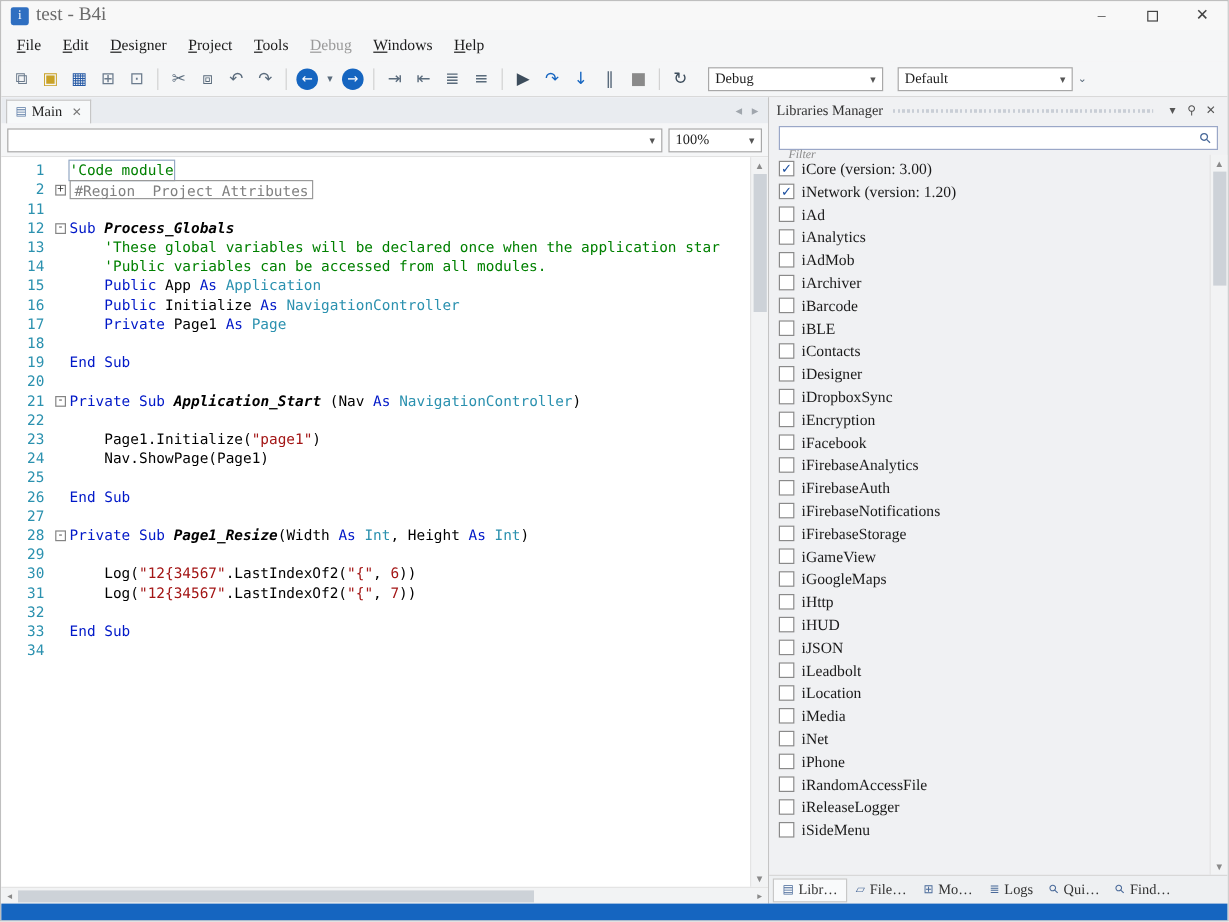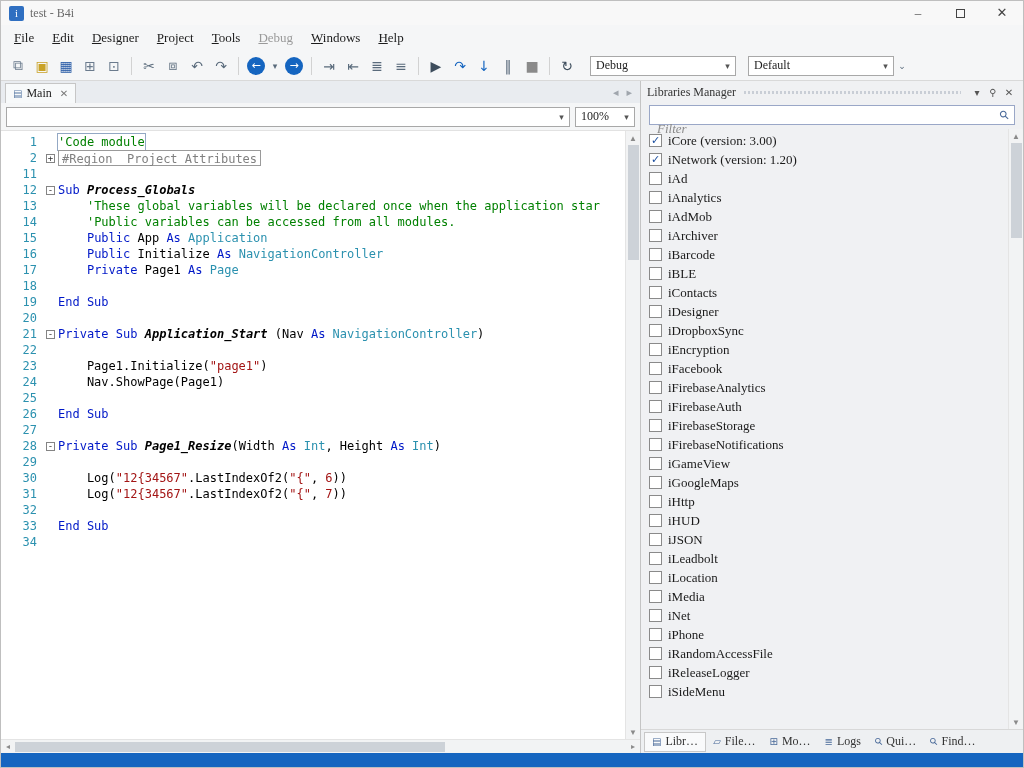--- a/index.html
+++ b/index.html
@@ -3,21 +3,21 @@
 <meta charset="utf-8">
 <style>
   html,body{margin:0;padding:0;background:#e8e8e8;}
   *{box-sizing:border-box;}
   .window{width:1024px;height:768px;display:flex;flex-direction:column;background:#f3f3f3;
           font-family:"Liberation Serif",serif;overflow:hidden;border:1px solid #bfbfbf;}
   
   .titlebar{height:24px;background:#f8f8f8;display:flex;align-items:center;padding-left:8px;flex:none;}
   .appicon{width:15px;height:15px;background:#2f6fc1;color:#fff;font-size:11px;line-height:15px;
            text-align:center;border-radius:2px;margin-right:6px;flex:none;}
-  .title{font-size:12px;color:#6a6a6a;flex:1;white-space:nowrap;}
+  .title{font-size:16px;color:#6a6a6a;flex:1;white-space:nowrap;}
   .wc{width:42px;height:24px;display:flex;align-items:center;justify-content:center;color:#444;font-size:13px;}
   .maxbox{width:9px;height:9px;border:1px solid #444;display:inline-block;}
   
   .menubar{height:26px;background:#f5f6f7;display:flex;align-items:center;padding:0 4px;font-size:13px;color:#1c1c1c;flex:none;}
   .menu-item{padding:3px 9px;}
   .menu-item.muted{color:#9a9a9a;}
   .menu-item u{text-decoration:underline;}
   
   .toolbar{height:30px;background:#f5f6f7;border-bottom:1px solid #d9d9d9;display:flex;align-items:center;
            padding:0 6px;gap:2px;flex:none;}
@@ -37,21 +37,21 @@
   .tabstrip{height:22px;background:#e9ecf0;display:flex;align-items:flex-end;padding-left:4px;flex:none;}
   .tab{height:20px;background:#f7f9fa;border:1px solid #c6c6c6;border-bottom:none;display:flex;
        align-items:center;padding:0 7px;font-size:12px;gap:4px;color:#222;}
   .tabicon{color:#5b7ba6;font-size:10px;font-family:"DejaVu Sans",sans-serif;}
   .tabclose{color:#777;font-size:10px;margin-left:4px;}
   .tabnav{margin-left:auto;display:flex;align-items:center;color:#a0a6ad;font-size:11px;gap:8px;
           padding:0 8px 4px 0;}
   .edtoolbar{height:28px;background:#f5f6f7;display:flex;align-items:center;padding:3px 5px;gap:5px;
              border-bottom:1px solid #e2e2e2;flex:none;}
   .combo.wide{flex:1;}
-  .combo.zoom{width:60px;flex:none;}
+  .combo.zoom{width:78px;flex:none;}
   
   .code-wrap{flex:1;display:flex;min-height:0;background:#fff;}
   .code{flex:1;overflow:hidden;padding-top:3px;}
   .cl{display:flex;height:16px;line-height:16px;font-family:"DejaVu Sans Mono","Liberation Mono",monospace;font-size:12px;}
   .g{width:42px;text-align:right;color:var(--linenum,#2b91af);padding-right:6px;flex:none;}
   .f{width:15px;flex:none;display:flex;align-items:center;justify-content:center;}
   .fbox{width:9px;height:9px;border:1px solid #848484;background:#fff;font-size:9px;line-height:7px;
         text-align:center;color:#333;}
   .t{white-space:pre;}
   .box-current{outline:1px solid #93a8c4;}
@@ -74,21 +74,21 @@
            font-size:8px;color:#8a8a8a;flex:none;}
   .harrow{width:14px;height:100%;display:flex;align-items:center;justify-content:center;flex:none;}
   .hthumb{height:10px;width:430px;background:#cdd2d8;flex:none;}
   
   .side{flex:1;display:flex;flex-direction:column;background:#f0f1f3;min-width:0;}
   .side-header{height:22px;display:flex;align-items:center;padding:0 6px;font-size:12px;color:#333;flex:none;}
   .sh-grip{flex:1;height:3px;margin:0 8px;background:repeating-linear-gradient(90deg,#c9ced6 0 2px,transparent 2px 4px);}
   .shicon{width:16px;text-align:center;color:#555;font-size:10px;font-family:"DejaVu Sans",sans-serif;}
   .filter-row{height:26px;padding:2px 8px 4px 8px;flex:none;}
   .filter-box{height:20px;background:#fff;border:1px solid #9aa7c7;display:flex;align-items:center;padding:0 5px;}
-  .filter-input{flex:1;border:none;outline:none;font-size:13px;font-family:"Liberation Serif",serif;background:transparent;margin-top:28px;}
+  .filter-input{flex:1;border:none;outline:none;font-size:10px;font-family:"Liberation Serif",serif;background:transparent;margin-top:28px;}
   .filter-input::placeholder{font-style:italic;color:#8a8a8a;}
   .mag{display:inline-block;transform:rotate(-45deg);color:#4a6a9a;font-size:12px;font-family:"DejaVu Sans",sans-serif;}
   .side-list-wrap{flex:1;display:flex;min-height:0;padding-left:4px;}
   .lib-list{flex:1;overflow:hidden;padding-top:2px;}
   .librow{height:19px;display:flex;align-items:center;gap:6px;padding-left:4px;font-size:13px;color:#1a1a1a;}
   .cb{width:13px;height:13px;border:1px solid #8a8a8a;background:#fff;font-size:11px;line-height:11px;
       text-align:center;color:#1c4fa0;font-family:"DejaVu Sans",sans-serif;flex:none;}
   .liblabel{white-space:nowrap;}
   
   .panel-tabs{height:24px;display:flex;align-items:center;background:#eef0f2;border-top:1px solid #d8d8d8;
@@ -419,25 +419,25 @@
             <div class="librow">
               <span class="cb"></span>
               <span class="liblabel">iFirebaseAnalytics</span>
             </div>
             <div class="librow">
               <span class="cb"></span>
               <span class="liblabel">iFirebaseAuth</span>
             </div>
             <div class="librow">
               <span class="cb"></span>
+              <span class="liblabel">iFirebaseNotifications</span>
+            </div>
+            <div class="librow">
+              <span class="cb"></span>
               <span class="liblabel">iFirebaseStorage</span>
-            </div>
-            <div class="librow">
-              <span class="cb"></span>
-              <span class="liblabel">iFirebaseNotifications</span>
             </div>
             <div class="librow">
               <span class="cb"></span>
               <span class="liblabel">iGameView</span>
             </div>
             <div class="librow">
               <span class="cb"></span>
               <span class="liblabel">iGoogleMaps</span>
             </div>
             <div class="librow">

